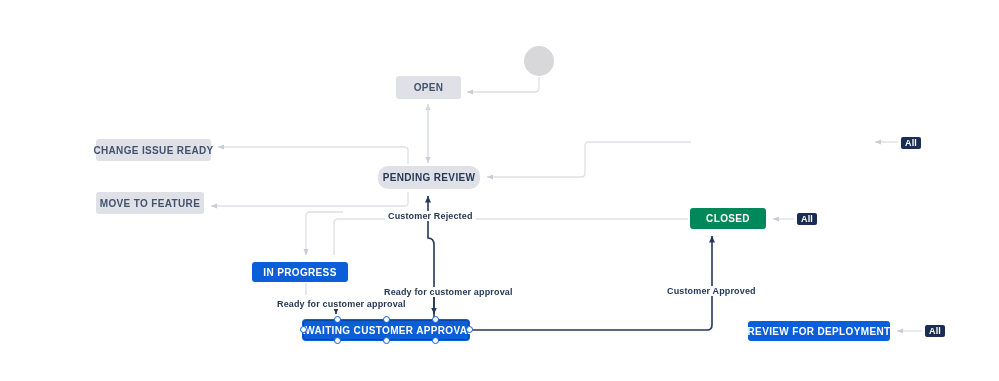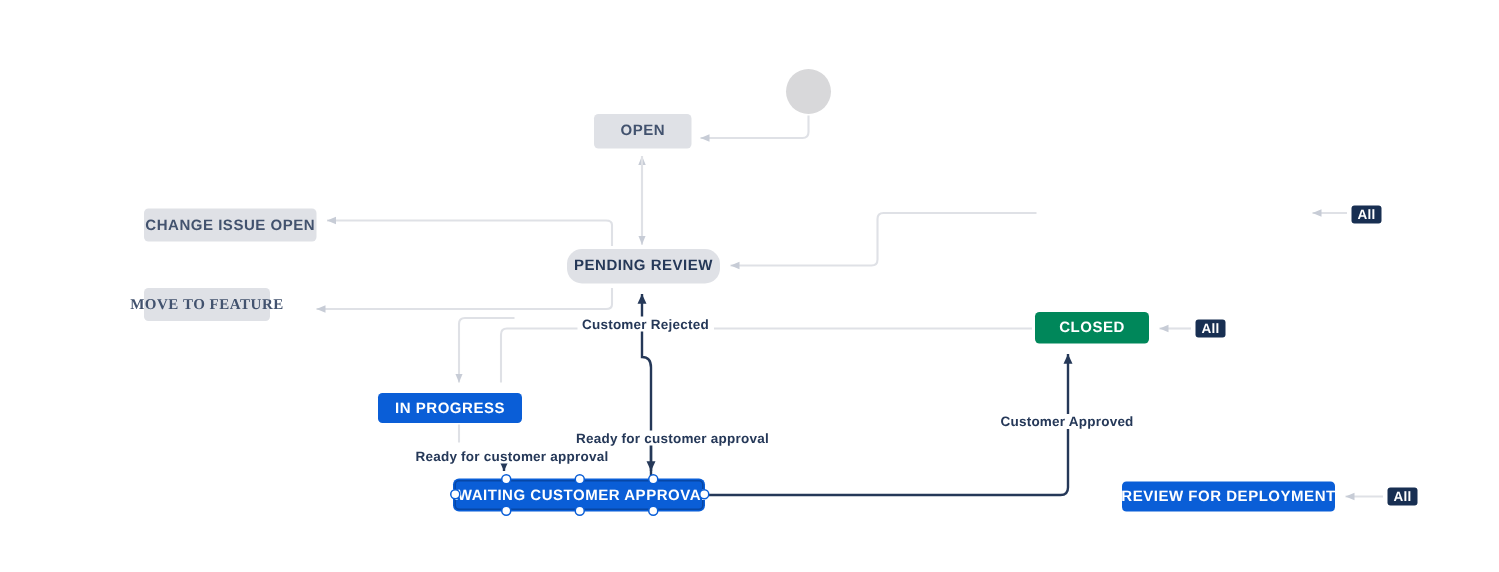--- a/index.html
+++ b/index.html
@@ -152,28 +152,28 @@
     </g>
   </svg>
 
   <div class="start-circle" style="left:524px; top:46px;"></div>
 
   <div class="node node-status" style="left:396px; top:76px; width:65px; height:23px;">
     <span>OPEN</span>
   </div>
 
   <div class="node node-status" style="left:96px; top:139px; width:115px; height:22px;">
-    <span>CHANGE ISSUE OPEN</span>
+    <span>CHANGE ISSUE READY</span>
   </div>
 
   <div class="node node-review" style="left:378px; top:166px; width:102px; height:23px;">
     <span>PENDING REVIEW</span>
   </div>
 
-  <div class="node node-status" style="left:96px; top:192px; width:84px; height:22px;font-family:Liberation Serif, serif;">
+  <div class="node node-status" style="left:96px; top:192px; width:108px; height:22px;">
     <span>MOVE TO FEATURE</span>
   </div>
 
 
   <div class="node node-blue" style="left:252px; top:262px; width:96px; height:20px;">
     <span>IN PROGRESS</span>
   </div>
 
   <div class="node node-green" style="left:690px; top:208px; width:76px; height:21px;">
     <span>CLOSED</span>
@@ -204,21 +204,21 @@
   </div>
 
   <div class="edge-label" style="left:274px; top:299px;">
     <span>Ready for customer approval</span>
   </div>
 
   <div class="edge-label" style="left:381px; top:287px;">
     <span>Ready for customer approval</span>
   </div>
 
-  <div class="edge-label" style="left:664px; top:276px;">
+  <div class="edge-label" style="left:664px; top:286px;">
     <span>Customer Approved</span>
   </div>
 
   <div class="handle" style="left:334px; top:316px;"></div>
   <div class="handle" style="left:383px; top:316px;"></div>
   <div class="handle" style="left:432px; top:316px;"></div>
   <div class="handle" style="left:300px; top:326px;"></div>
   <div class="handle" style="left:466px; top:326px;"></div>
   <div class="handle" style="left:334px; top:337px;"></div>
   <div class="handle" style="left:383px; top:337px;"></div>

